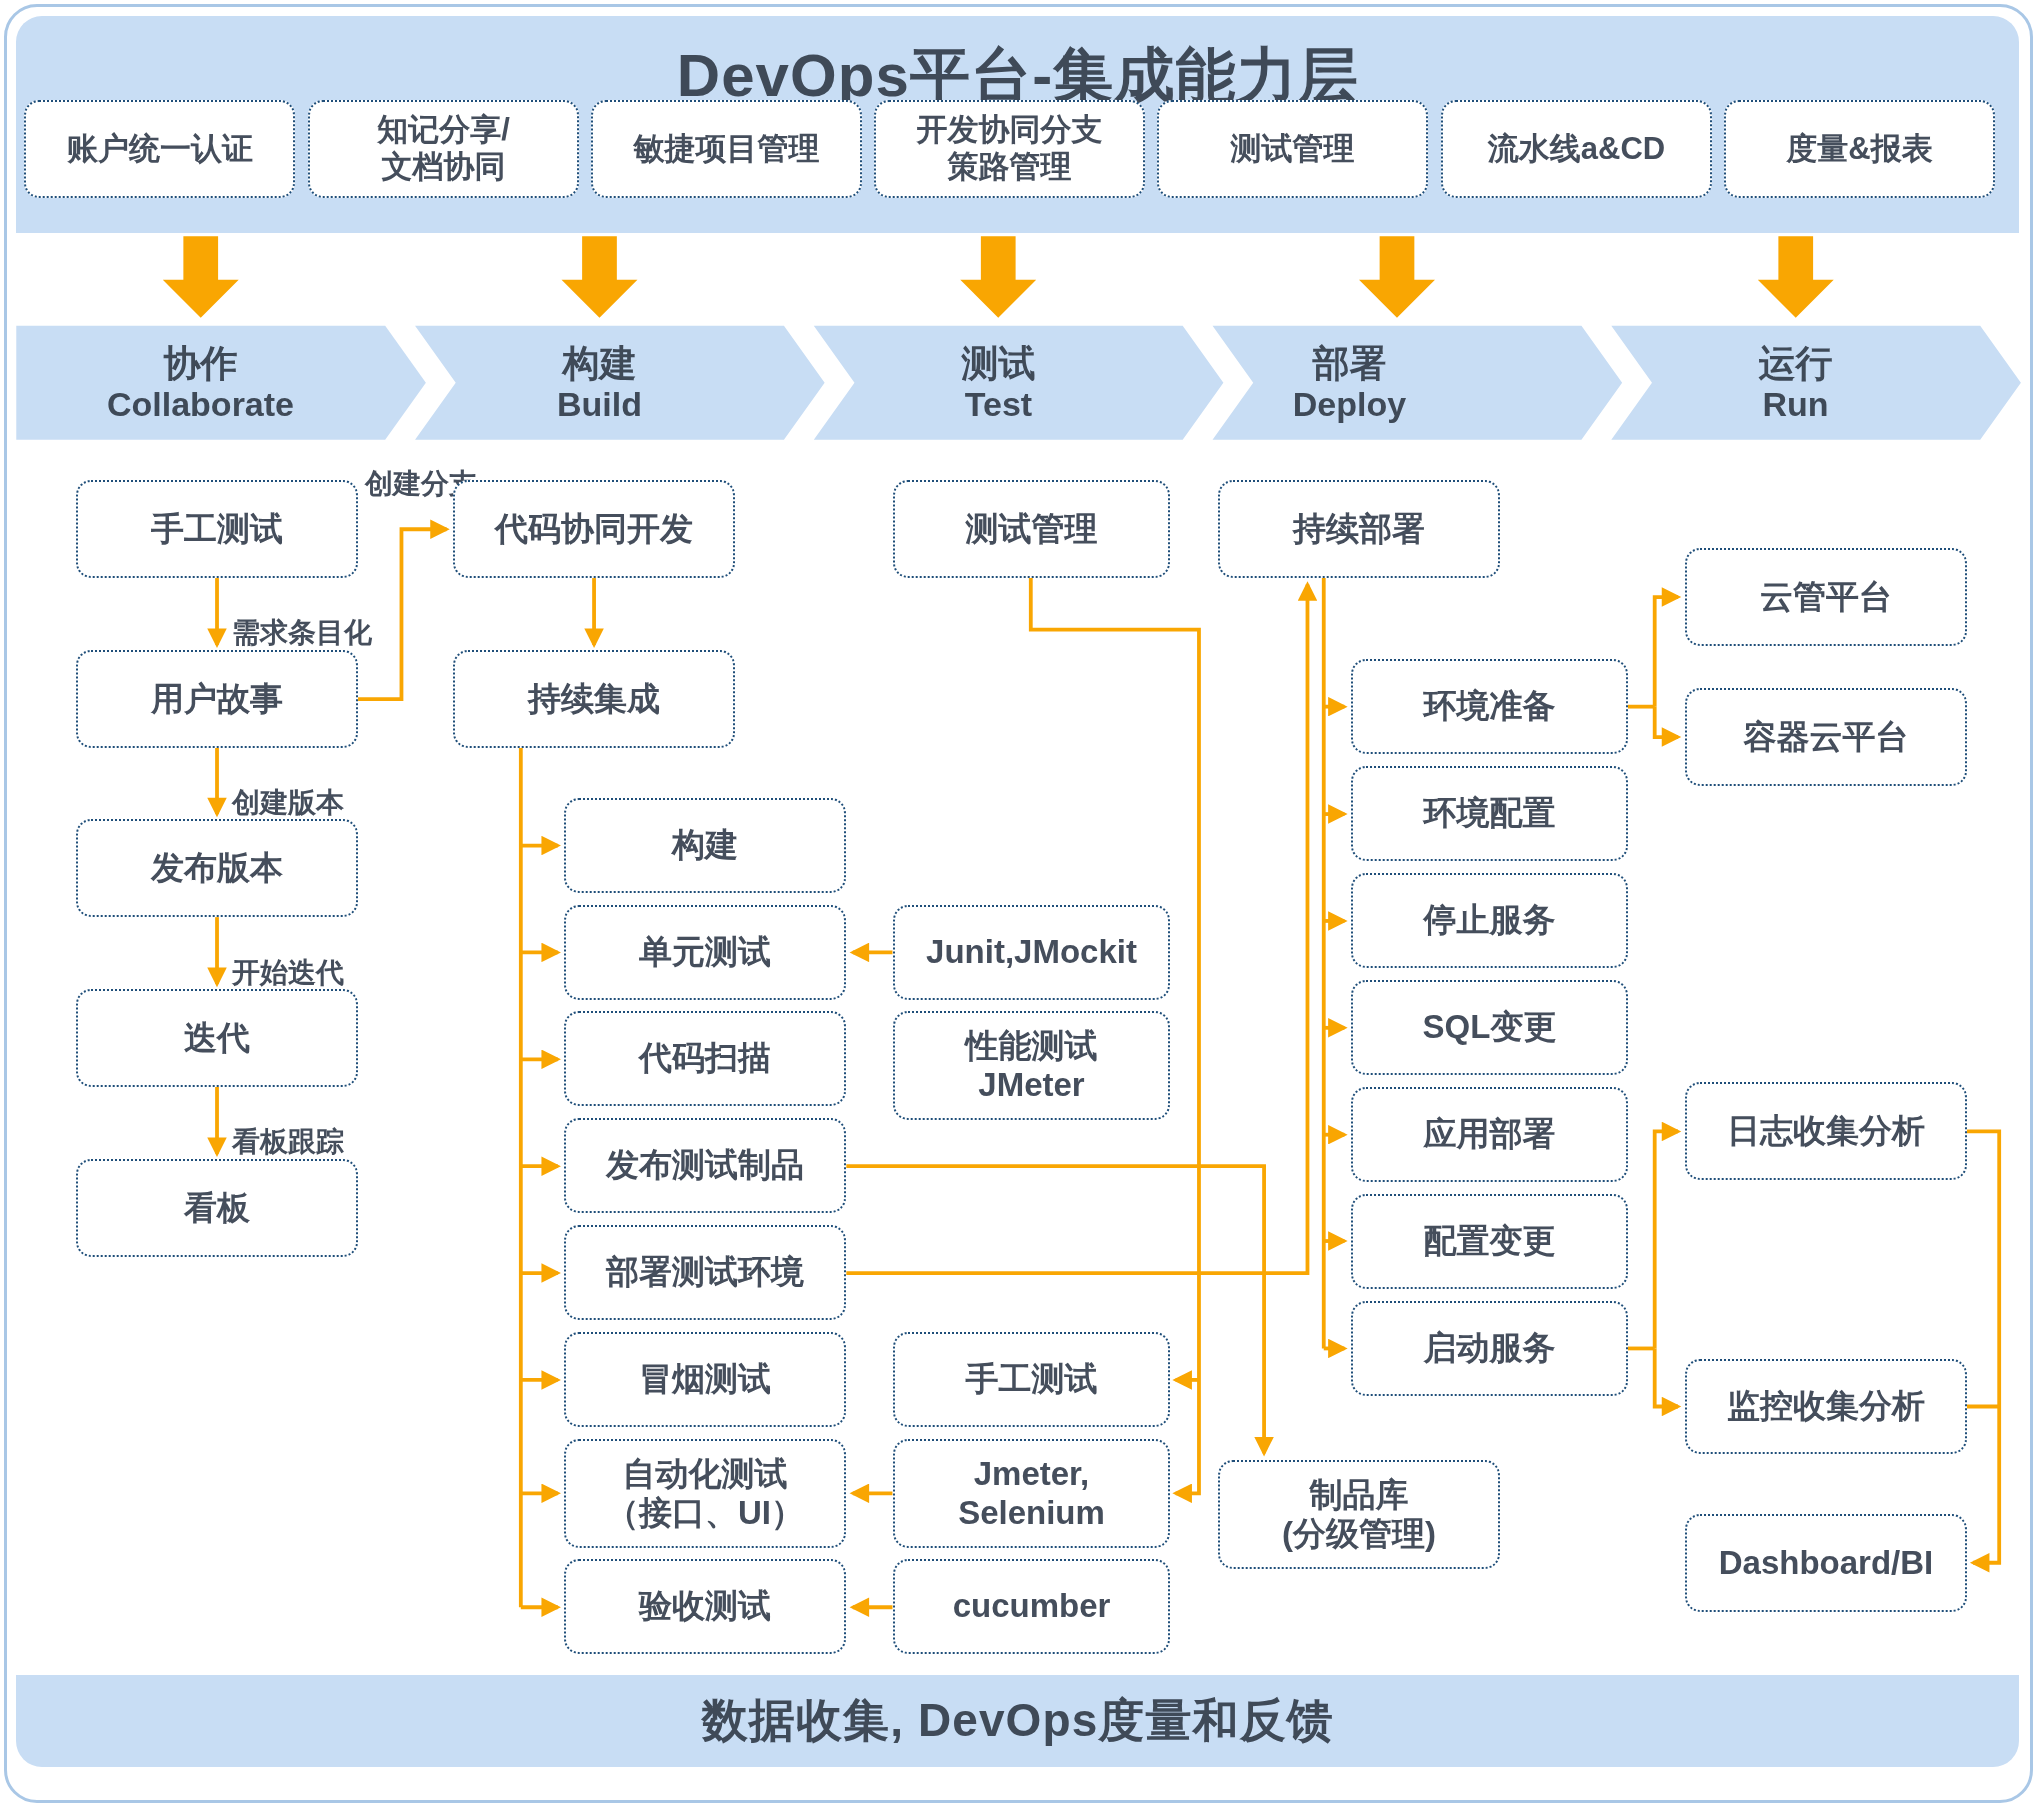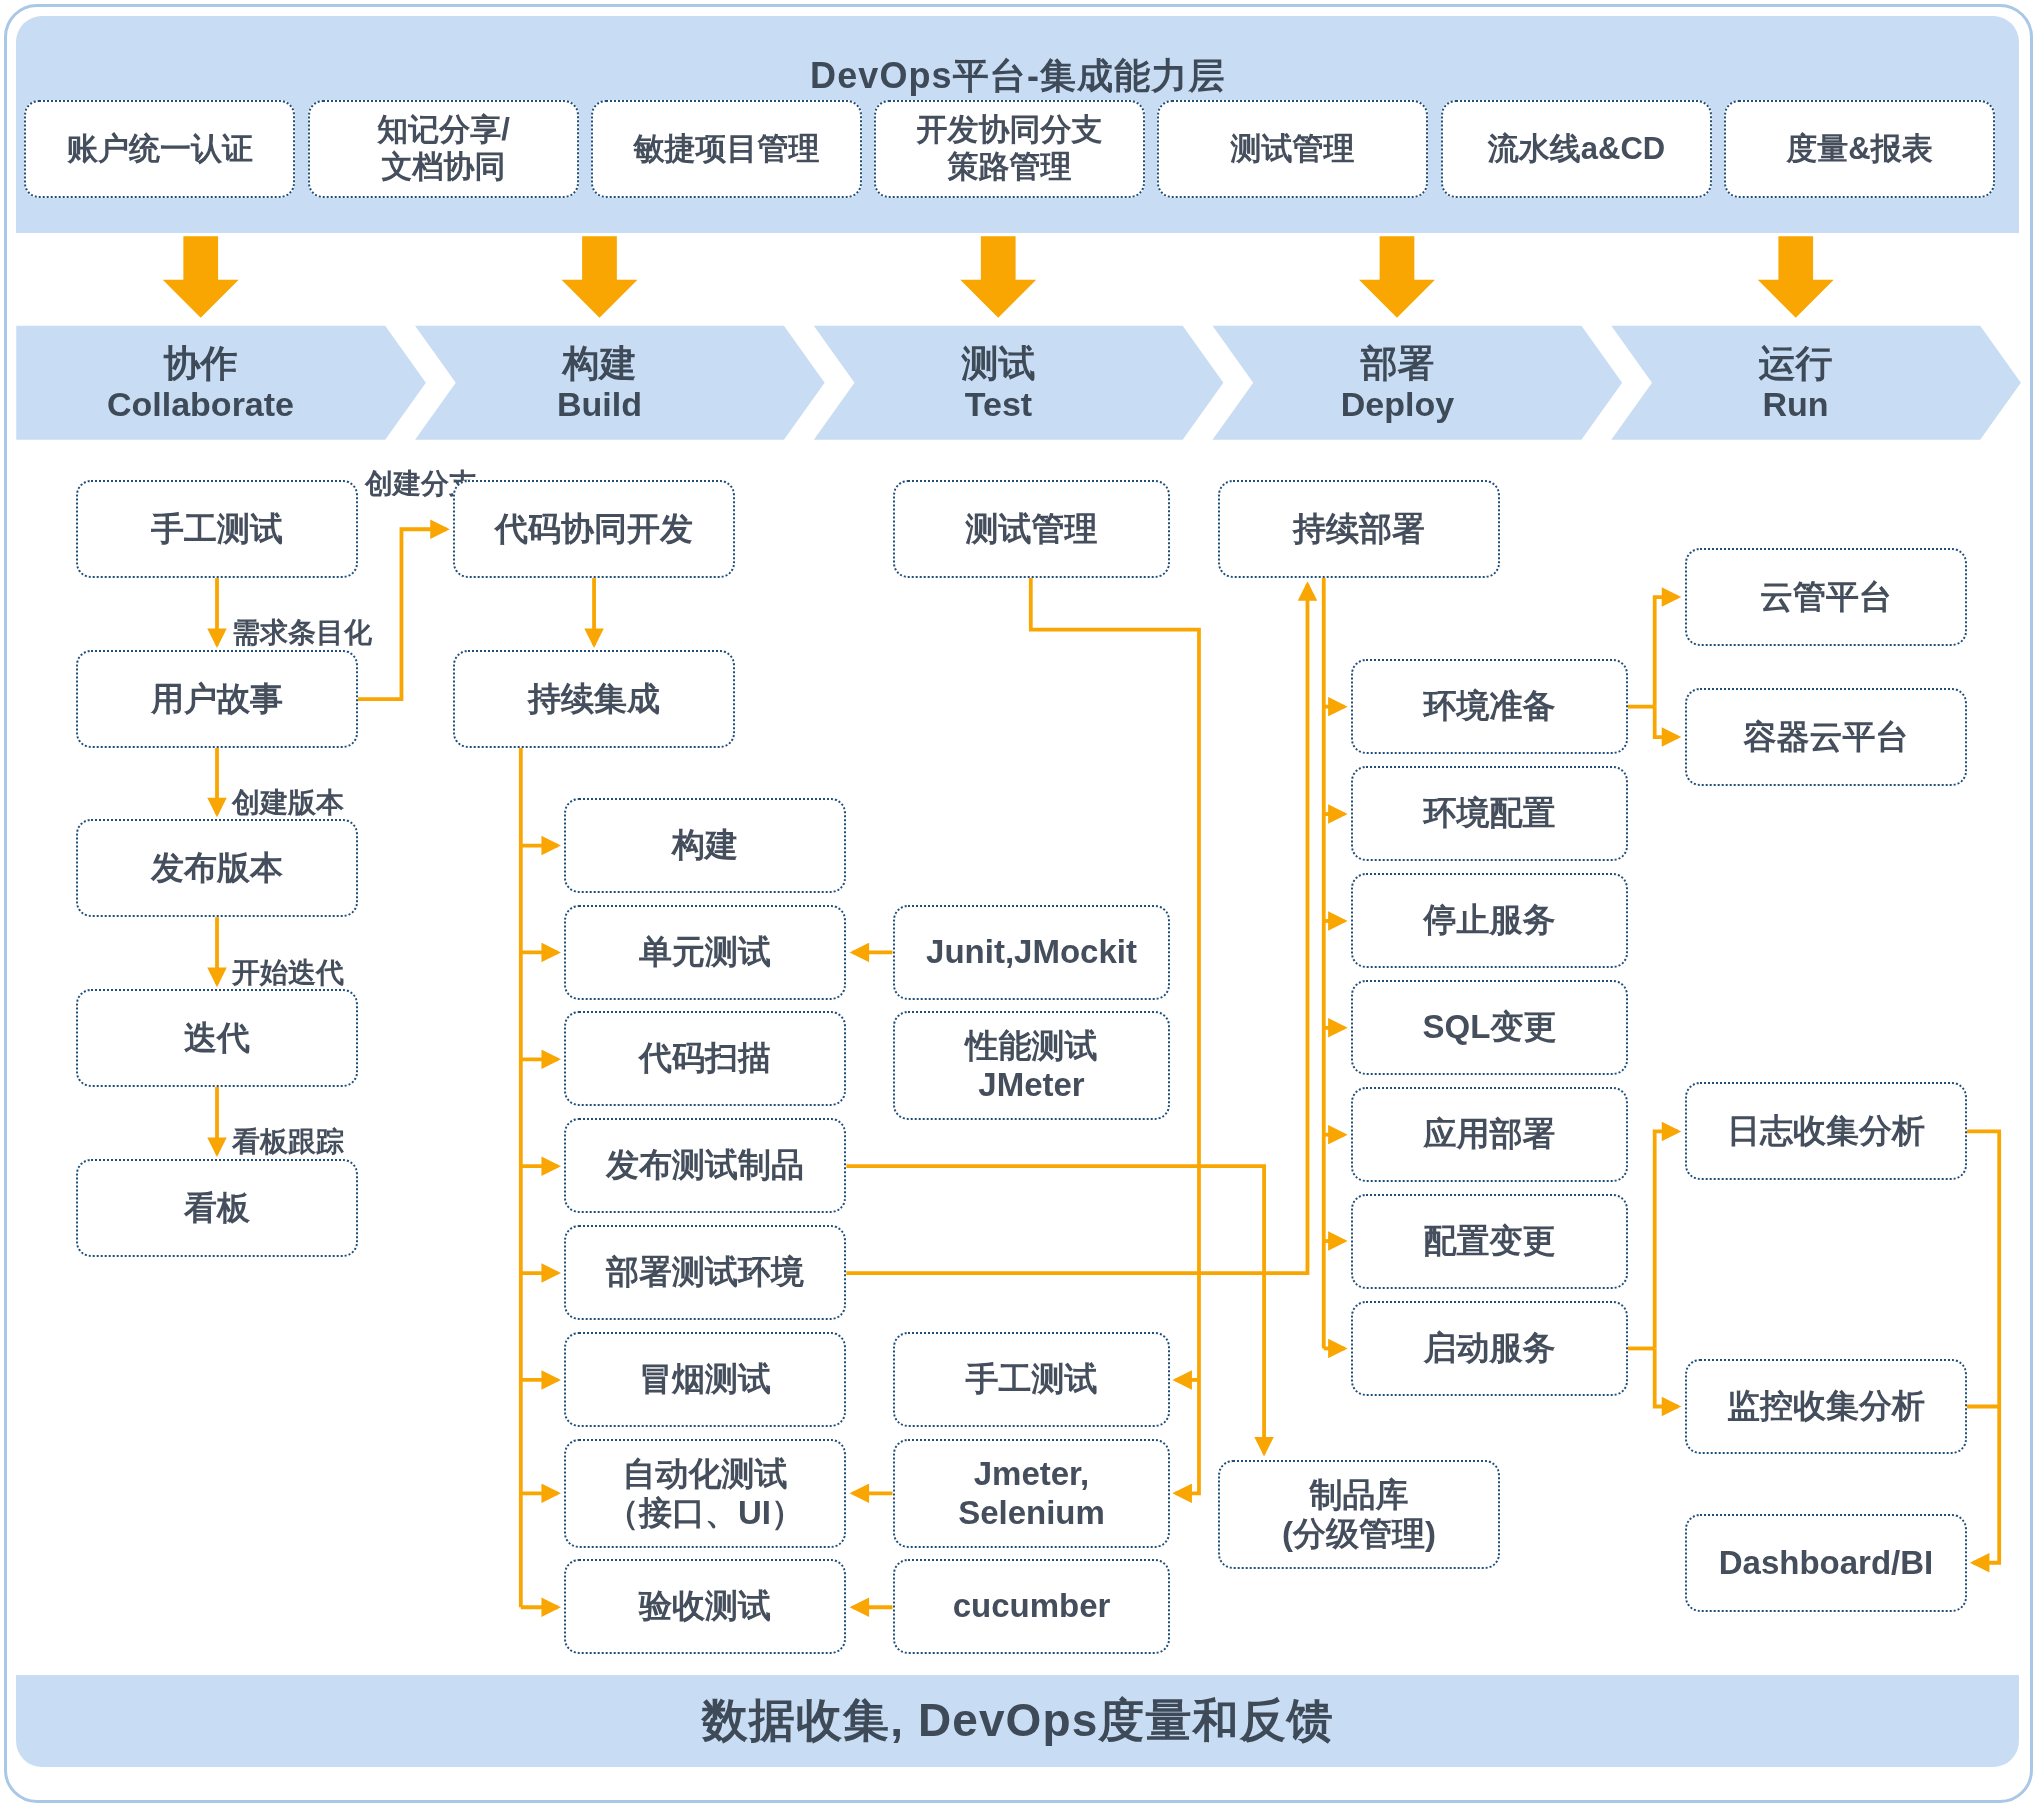--- a/index.html
+++ b/index.html
@@ -12,21 +12,21 @@
     border:3.3px solid #A9C7E6;border-radius:33px;pointer-events:none;
   }
   .banner{
     position:absolute;left:16.3px;width:2003px;background:#C8DDF4;
   }
   .banner.top{top:16.3px;height:217px;border-radius:26px 26px 0 0;}
   .banner.bottom{top:1675px;height:92px;border-radius:0 0 26px 26px;display:flex;align-items:center;justify-content:center;}
   .title{
     position:absolute;left:0;top:22px;width:100%;height:76px;
     display:flex;align-items:center;justify-content:center;
-    font-size:36px;font-weight:bold;color:#3F4A58;letter-spacing:1.1px;
+    font-size:60px;font-weight:bold;color:#3F4A58;letter-spacing:1.1px;
   }
   .footer-title{font-size:46px;font-weight:bold;color:#3F4A58;letter-spacing:1.1px;}
   .node{
     position:absolute;background:#ffffff;border:2.2px dotted #1F4E79;border-radius:15px;
     display:flex;align-items:center;justify-content:center;text-align:center;
     font-size:33px;font-weight:600;color:#454E5C;line-height:1.18;white-space:pre-line;
     box-sizing:border-box;
   }
   .cap{font-size:31px;}
   .svg-layer{position:absolute;left:0;top:0;width:2035px;height:1805px;}
@@ -139,21 +139,21 @@
     <div class="phase-en">Collaborate</div>
   </div>
   <div class="phase-text" style="left:464px;">
     <div class="phase-zh">构建</div>
     <div class="phase-en">Build</div>
   </div>
   <div class="phase-text" style="left:863px;">
     <div class="phase-zh">测试</div>
     <div class="phase-en">Test</div>
   </div>
-  <div class="phase-text" style="left:1262px;">
+  <div class="phase-text" style="left:1214px;">
     <div class="phase-zh">部署</div>
     <div class="phase-en">Deploy</div>
   </div>
   <div class="phase-text" style="left:1660px;">
     <div class="phase-zh">运行</div>
     <div class="phase-en">Run</div>
   </div>
 
   <div class="node" style="left:76px;top:480px;width:282px;height:98px;">手工测试</div>
   <div class="node" style="left:76px;top:650px;width:282px;height:98px;">用户故事</div>

